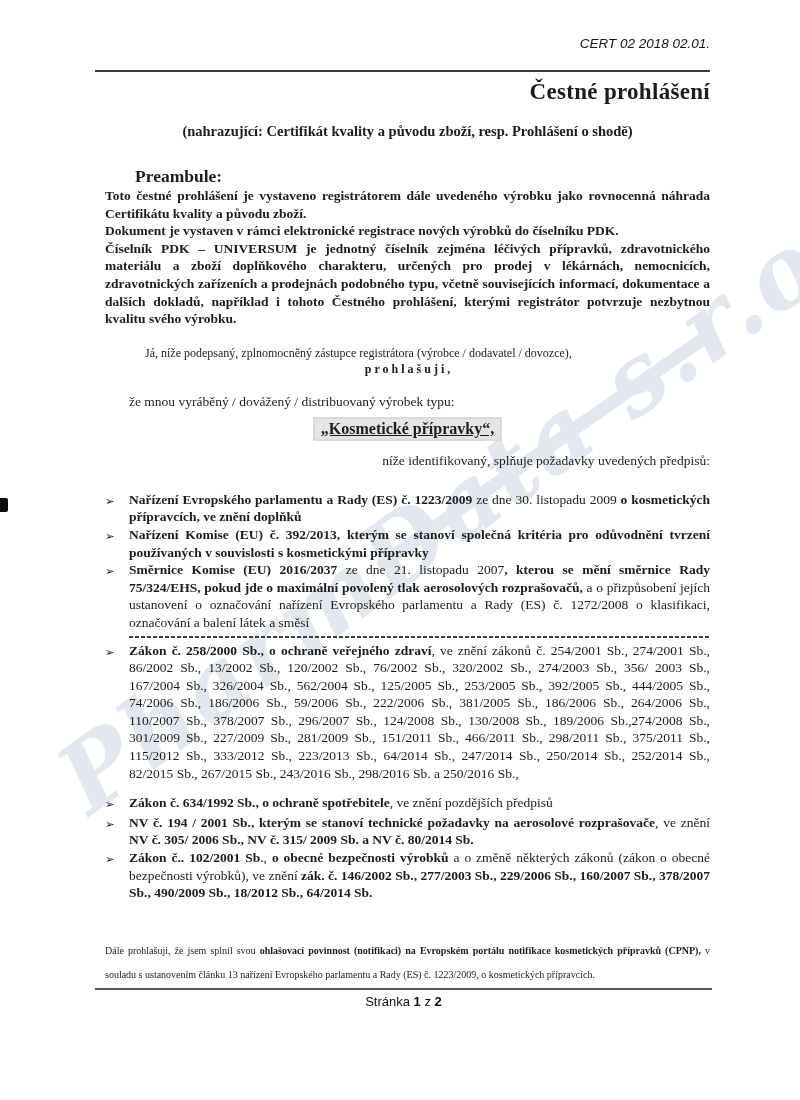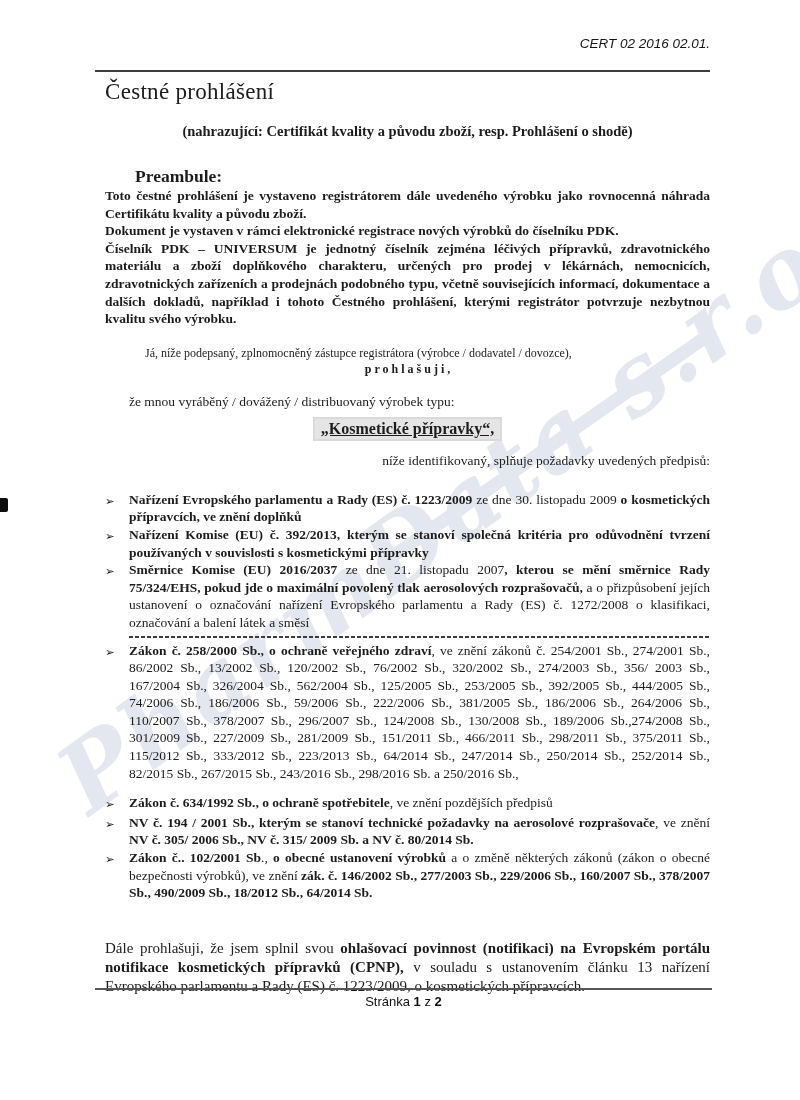--- a/index.html
+++ b/index.html
@@ -38,21 +38,21 @@
   
   .content { position: relative; z-index: 1; padding: 36px 90px 0 105px; }
 
   .doc-ref {
     text-align: right;
     font-family: "Liberation Sans", sans-serif;
     font-style: italic; font-size: 13.5px; color: #161616;
   }
   .top-rule { margin: 19px 0 0 -10px; border-top: 2px solid #3d3d3d; }
 
-  .title { text-align: left; font-weight: normal; font-size: 23px; margin-top: 7px; letter-spacing: 0.3px; }
+  .title { text-align: right; font-weight: bold; font-size: 23px; margin-top: 7px; letter-spacing: 0.3px; }
   .subtitle { text-align: center; font-weight: bold; font-size: 14.5px; margin-top: 18px; }
 
   .preamble-heading { font-weight: bold; font-size: 17.5px; margin-top: 26px; margin-left: 30px; }
   .preamble-p { font-weight: bold; font-size: 13.5px; line-height: 17.6px; text-align: justify; }
 
   .intro-line { margin-top: 18px; padding-left: 40px; font-size: 12px; }
   .declare-word { margin-top: 1px; text-align: center; font-weight: bold; font-size: 12px; }
   .product-intro { margin-top: 17px; font-size: 13.5px; margin-left: 24px; }
   .product-line { margin-top: 9px; text-align: center; }
   .product-name {
@@ -70,42 +70,42 @@
     font-family: "DejaVu Sans", sans-serif;
     font-size: 11.5px; padding-top: 2px; color: #141414;
   }
   .li-body { flex: 1; text-align: justify; }
   b { font-weight: bold; }
   .dashed-sep {
     margin: 4px 0 4px 24px; height: 2px;
     background: repeating-linear-gradient(90deg, #3c3c3c 0 4px, transparent 4px 6px);
   }
 
-  .closing { margin-top: 37px; font-size: 15px; line-height: 19px; text-align: justify; }
+  .closing { margin-top: 37px; font-size: 10px; line-height: 24px; text-align: justify; }
 
   .footer { position: absolute; left: 95px; right: 88px; top: 988px; z-index: 1; }
   .footer-rule { border-top: 2px solid #565656; }
   .footer-text {
     text-align: center; margin-top: 4px;
     font-family: "Liberation Sans", sans-serif;
     font-size: 13px; color: #111;
   }
 </style>
 </head>
 <body>
 
 <div class="page">
 
   <div class="watermark-text">PharmData s.r.o.</div>
   <div class="watermark-flourish"></div>
   <div class="scan-mark"></div>
 
   <div class="content">
 
-    <div class="doc-ref">CERT 02 2016 02.01.</div>
+    <div class="doc-ref">CERT 02 2018 02.01.</div>
     <div class="top-rule"></div>
 
     <div class="title">Čestné prohlášení</div>
     <div class="subtitle">(nahrazující: Certifikát kvality a původu zboží, resp. Prohlášení o shodě)</div>
 
     <div class="preamble-heading">Preambule:</div>
     <p class="preamble-p">Toto čestné prohlášení je vystaveno registrátorem dále uvedeného výrobku jako rovnocenná náhrada Certifikátu kvality a původu zboží.</p>
     <p class="preamble-p">Dokument je vystaven v rámci elektronické registrace nových výrobků do číselníku PDK.</p>
     <p class="preamble-p">Číselník PDK – UNIVERSUM je jednotný číselník zejména léčivých přípravků, zdravotnického materiálu a zboží doplňkového charakteru, určených pro prodej v lékárnách, nemocnicích, zdravotnických zařízeních a prodejnách podobného typu, včetně souvisejících informací, dokumentace a dalších dokladů, například i tohoto Čestného prohlášení, kterými registrátor potvrzuje nezbytnou kvalitu svého výrobku.</p>
 
@@ -140,21 +140,21 @@
       <div class="li group-gap">
         <span class="bullet">➢</span>
         <span class="li-body"><b>Zákon č. 634/1992 Sb., o ochraně spotřebitele</b><span>, ve znění pozdějších předpisů</span></span>
       </div>
       <div class="li">
         <span class="bullet">➢</span>
         <span class="li-body"><b>NV č. 194 / 2001 Sb., kterým se stanoví technické požadavky na aerosolové rozprašovače</b><span>, ve znění </span><b>NV č. 305/ 2006 Sb., NV č. 315/ 2009 Sb. a NV č. 80/2014 Sb.</b></span>
       </div>
       <div class="li">
         <span class="bullet">➢</span>
-        <span class="li-body"><b>Zákon č.. 102/2001 Sb</b><span>., </span><b>o obecné ustanovení výrobků</b><span> a o změně některých zákonů (zákon o obecné bezpečnosti výrobků), ve znění </span><b>zák. č. 146/2002 Sb., 277/2003 Sb., 229/2006 Sb., 160/2007 Sb., 378/2007 Sb., 490/2009 Sb., 18/2012 Sb., 64/2014 Sb.</b></span>
+        <span class="li-body"><b>Zákon č.. 102/2001 Sb</b><span>., </span><b>o obecné bezpečnosti výrobků</b><span> a o změně některých zákonů (zákon o obecné bezpečnosti výrobků), ve znění </span><b>zák. č. 146/2002 Sb., 277/2003 Sb., 229/2006 Sb., 160/2007 Sb., 378/2007 Sb., 490/2009 Sb., 18/2012 Sb., 64/2014 Sb.</b></span>
       </div>
 
     </div>
 
     <p class="closing"><span>Dále prohlašuji, že jsem splnil svou </span><b>ohlašovací povinnost (notifikaci) na Evropském portálu notifikace kosmetických přípravků (CPNP),</b><span> v souladu s ustanovením článku 13 nařízení Evropského parlamentu a Rady (ES) č. 1223/2009, o kosmetických přípravcích.</span></p>
 
   </div>
 
   <div class="footer">
     <div class="footer-rule"></div>

